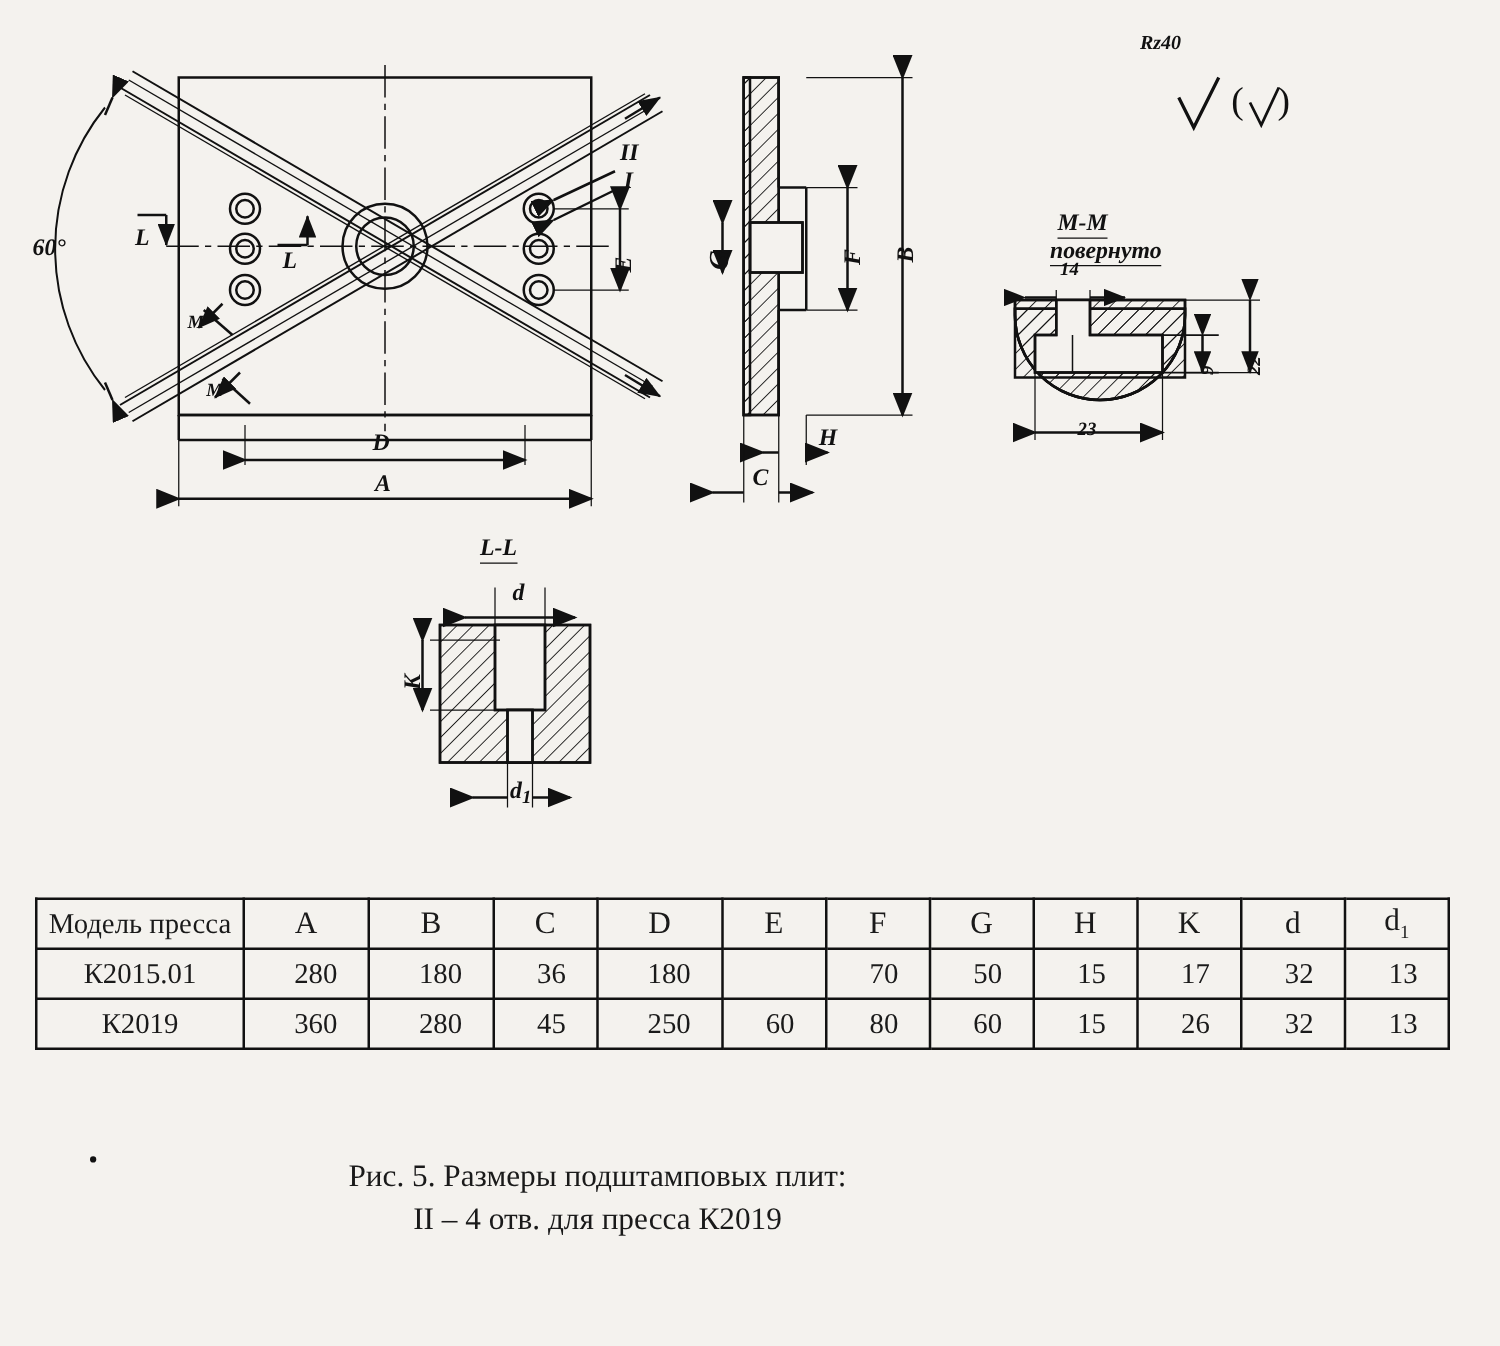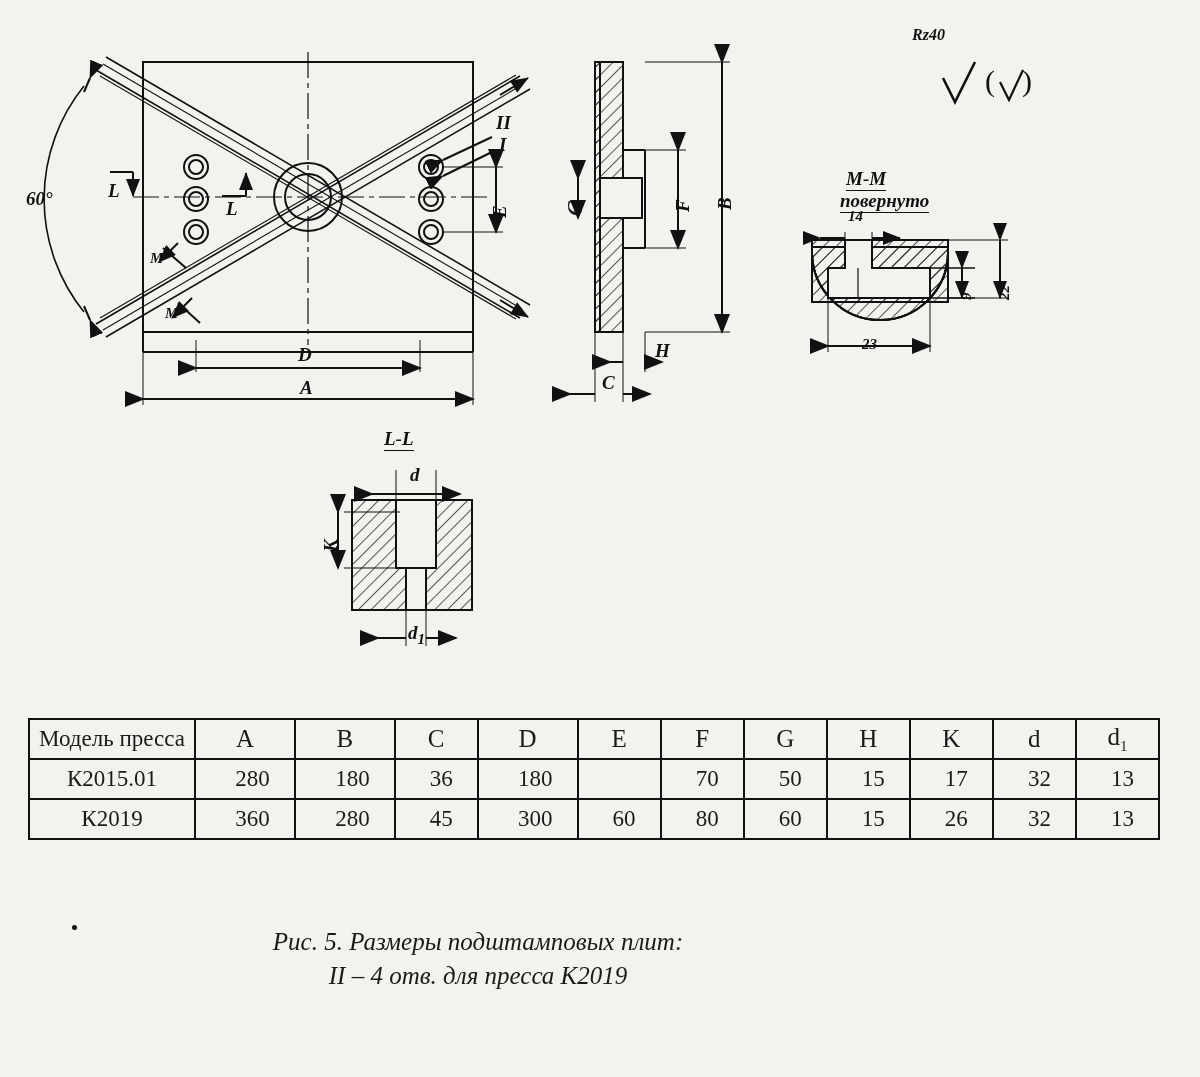--- a/index.html
+++ b/index.html
@@ -104,21 +104,20 @@
   
   .caption {
     position: absolute;
     left: 0;
     top: 925px;
     width: 956px;
     text-align: center;
     font-family: "Liberation Serif", serif;
     font-size: 25px;
     line-height: 1.35;
-    font-style: italic;
   }
   .dot-mark {
     position: absolute;
     left: 72px;
     top: 925px;
     width: 5px;
     height: 5px;
     background: #111;
     border-radius: 50%;
   }
@@ -394,21 +393,21 @@
           <td class="num">15</td>
           <td class="num">17</td>
           <td class="num">32</td>
           <td class="num">13</td>
         </tr>
         <tr>
           <td class="first">К2019</td>
           <td class="num">360</td>
           <td class="num">280</td>
           <td class="num">45</td>
-          <td class="num">300</td>
+          <td class="num">250</td>
           <td class="num">60</td>
           <td class="num">80</td>
           <td class="num">60</td>
           <td class="num">15</td>
           <td class="num">26</td>
           <td class="num">32</td>
           <td class="num">13</td>
         </tr>
       </tbody>
     </table>

